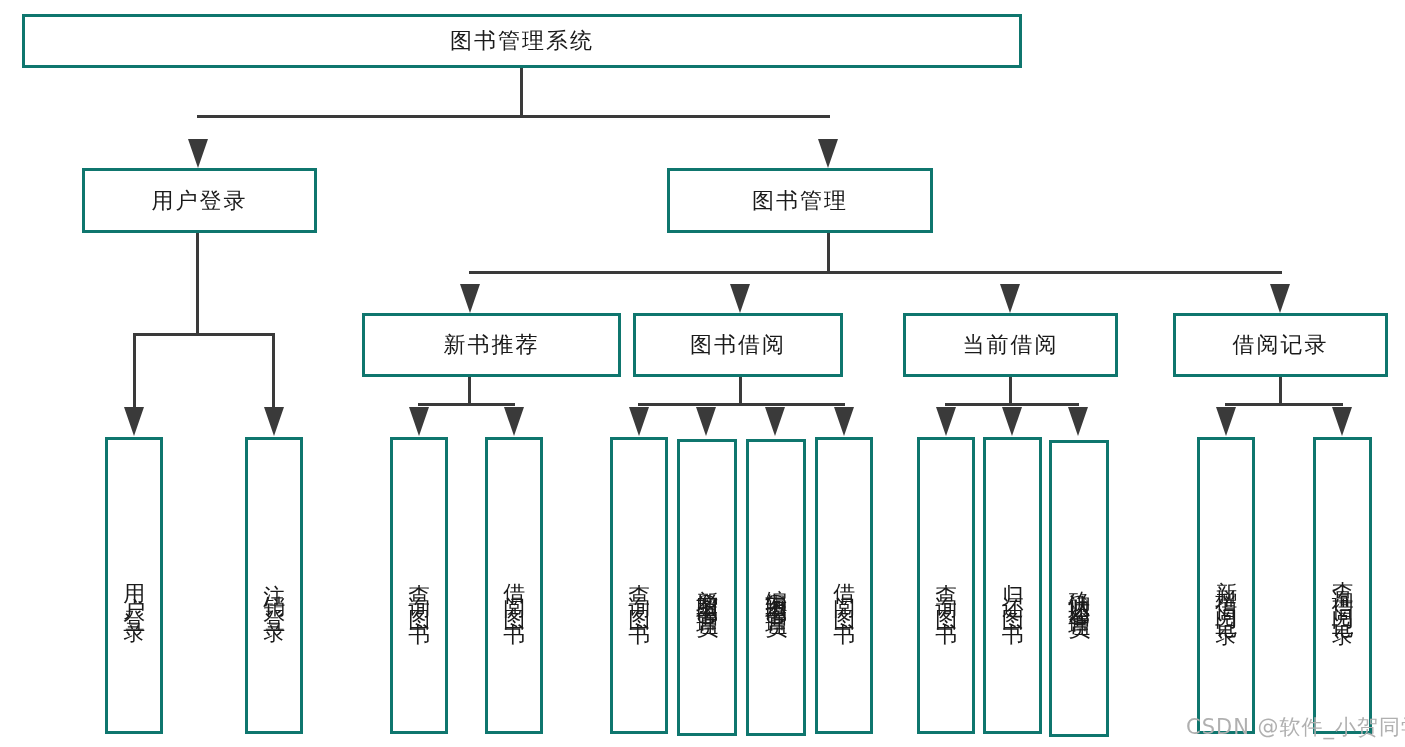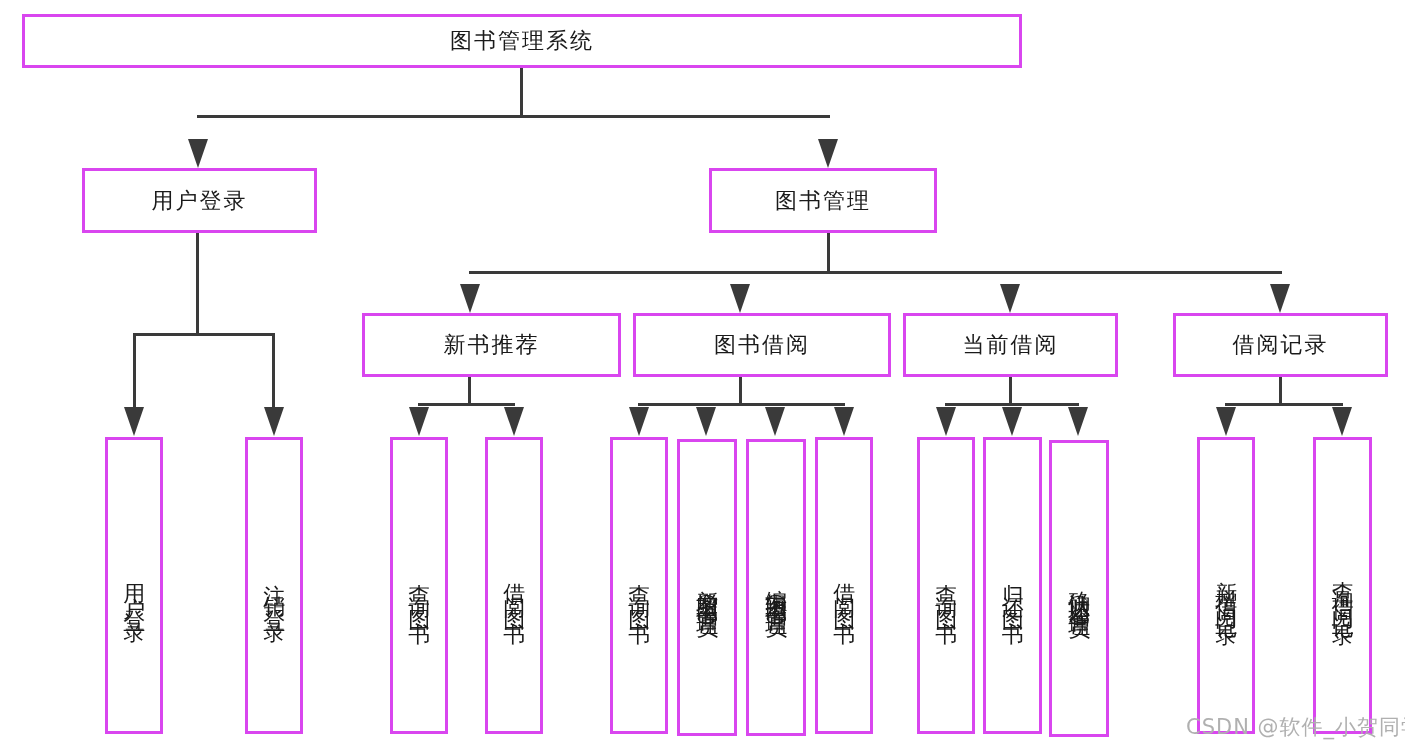--- a/index.html
+++ b/index.html
@@ -1,21 +1,21 @@
 <!DOCTYPE html>
 <html><head>
 <meta charset="utf-8">
 <style>
   html,body{margin:0;padding:0;background:#ffffff;}
   .canvas{
     position:relative;width:1405px;height:747px;background:#ffffff;
     font-family:"DejaVu Sans","Liberation Sans",sans-serif;overflow:hidden;
   }
   .node{
-    position:absolute;border:3px solid #d946ef;background:#ffffff;
+    position:absolute;border:3px solid #0f766e;background:#ffffff;
     box-sizing:border-box;display:flex;align-items:center;justify-content:center;
     color:#1a1a1a;
   }
   .h-node{font-size:22px;letter-spacing:2px;white-space:nowrap;}
   .v-node{font-size:22px;}
   .v-node .vtext{writing-mode:vertical-rl;text-orientation:mixed;line-height:1.2;}
   .v-short .vtext{letter-spacing:13px;padding-top:13px;}
   .v-mid .vtext{letter-spacing:9px;padding-top:9px;}
   .v-long .vtext{letter-spacing:4px;padding-top:4px;}
   .hline,.vline{position:absolute;background:#3a3a3a;}
@@ -41,42 +41,42 @@
   </div>
 
   <div class="vline" style="left:520px;top:68px;height:49px"></div>
   <div class="hline" style="left:197px;top:115px;width:633px"></div>
   <div class="arrow" style="left:188px;top:139px"></div>
   <div class="arrow" style="left:818px;top:139px"></div>
 
   <div class="node h-node" style="left:82px;top:168px;width:235px;height:65px">
     <span>用户登录</span>
   </div>
-  <div class="node h-node" style="left:709px;top:168px;width:228px;height:65px">
+  <div class="node h-node" style="left:667px;top:168px;width:266px;height:65px">
     <span>图书管理</span>
   </div>
 
   <div class="vline" style="left:196px;top:233px;height:103px"></div>
   <div class="hline" style="left:133px;top:333px;width:142px"></div>
   <div class="vline" style="left:133px;top:335px;height:73px"></div>
   <div class="vline" style="left:272px;top:335px;height:73px"></div>
   <div class="arrow" style="left:124px;top:407px"></div>
   <div class="arrow" style="left:264px;top:407px"></div>
 
   <div class="vline" style="left:827px;top:233px;height:41px"></div>
   <div class="hline" style="left:469px;top:271px;width:813px"></div>
   <div class="arrow" style="left:460px;top:284px"></div>
   <div class="arrow" style="left:730px;top:284px"></div>
   <div class="arrow" style="left:1000px;top:284px"></div>
   <div class="arrow" style="left:1270px;top:284px"></div>
 
   <div class="node h-node" style="left:362px;top:313px;width:259px;height:64px">
     <span>新书推荐</span>
   </div>
-  <div class="node h-node" style="left:633px;top:313px;width:258px;height:64px">
+  <div class="node h-node" style="left:633px;top:313px;width:210px;height:64px">
     <span>图书借阅</span>
   </div>
   <div class="node h-node" style="left:903px;top:313px;width:215px;height:64px">
     <span>当前借阅</span>
   </div>
   <div class="node h-node" style="left:1173px;top:313px;width:215px;height:64px">
     <span>借阅记录</span>
   </div>
 
   <div class="vline" style="left:468px;top:377px;height:28px"></div>

